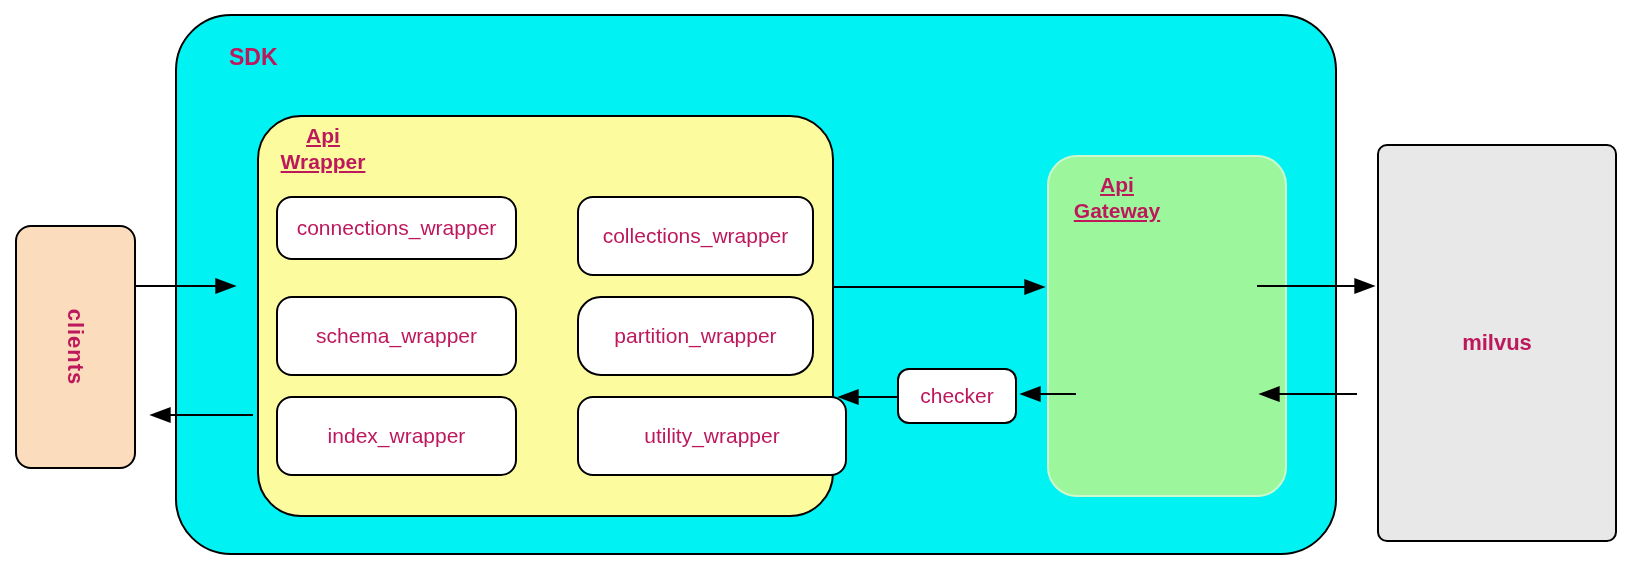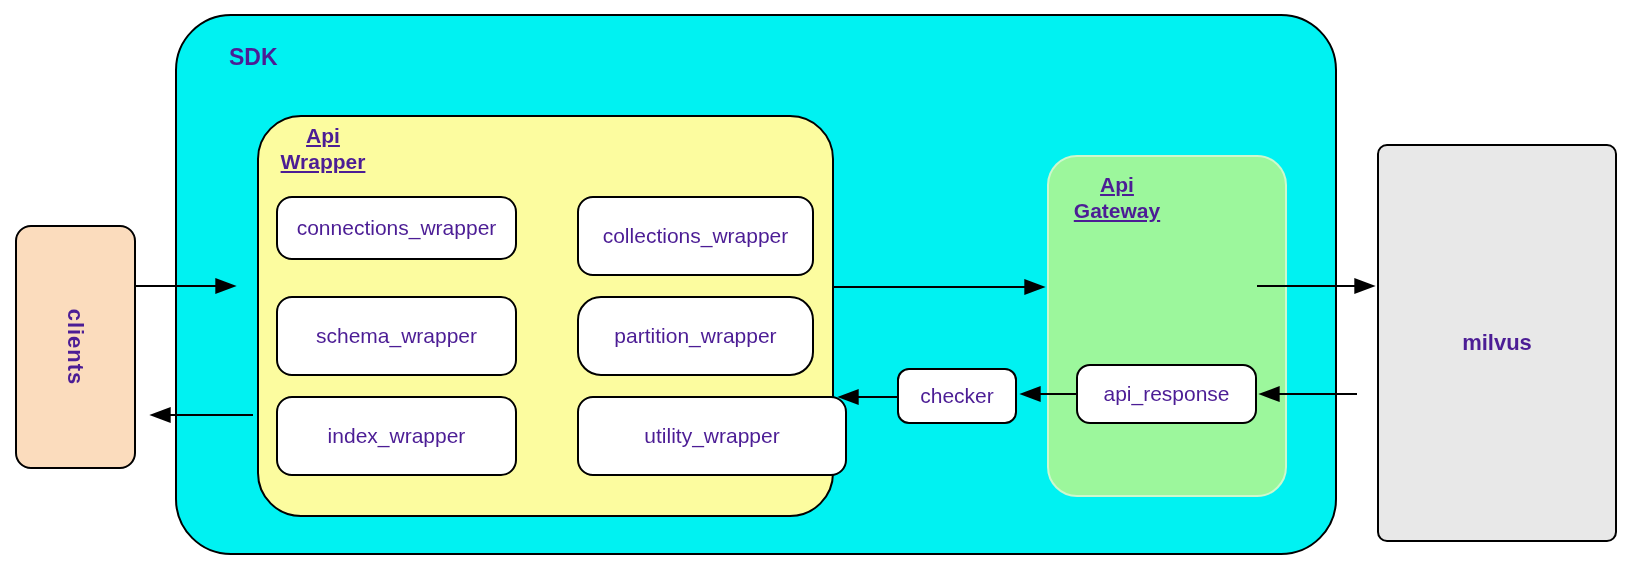--- a/index.html
+++ b/index.html
@@ -1,18 +1,18 @@
 <!DOCTYPE html>
 <html><head>
 <meta charset="utf-8">
 <style>
   html,body{margin:0;padding:0;background:#ffffff;}
   .canvas{
     position:relative;width:1634px;height:574px;background:#ffffff;overflow:hidden;
-    font-family:"Liberation Sans","DejaVu Sans",sans-serif;color:#4c1d95;
+    font-family:"Liberation Sans","DejaVu Sans",sans-serif;color:#be185d;
   }
   .node{position:absolute;box-sizing:border-box;border:2px solid #000;}
   .container-label{position:absolute;font-weight:bold;font-size:22px;line-height:1.2;white-space:pre;}
   .label-block{position:absolute;font-weight:bold;font-size:21px;line-height:1.25;text-align:center;text-decoration:underline;}
   .leaf{
     position:absolute;box-sizing:border-box;border:2px solid #000;background:#fff;
     display:flex;align-items:center;justify-content:center;
     font-size:21px;border-radius:15px;
   }
   .sdk{border-radius:56px;}
@@ -59,23 +59,20 @@
     <span>utility_wrapper</span>
   </div>
 
   <div class="node gateway" style="left: 1047px; top: 155px; width: 240px; height: 342px; background: rgb(156, 247, 156);">
     <div class="label-block" style="left:20px;top:15px;width:96px;">
       <span>Api</span><br>
       <span>Gateway</span>
     </div>
   </div>
 
-  <div class="leaf" style="left:1076px;top:364px;width:181px;height:60px;border-radius:14px;">
-    <span>api_response</span>
-  </div>
 
   <div class="leaf checker" style="left:897px;top:368px;width:120px;height:56px;justify-content:center;">
     <span>checker</span>
   </div>
 
   <div class="node clients" style="left: 15px; top: 225px; width: 121px; height: 244px; background: rgb(251, 220, 189);">
     <span class="rot">clients</span>
   </div>
 
   <div class="node milvus" style="left: 1377px; top: 144px; width: 240px; height: 398px; background: rgb(232, 232, 232);">

